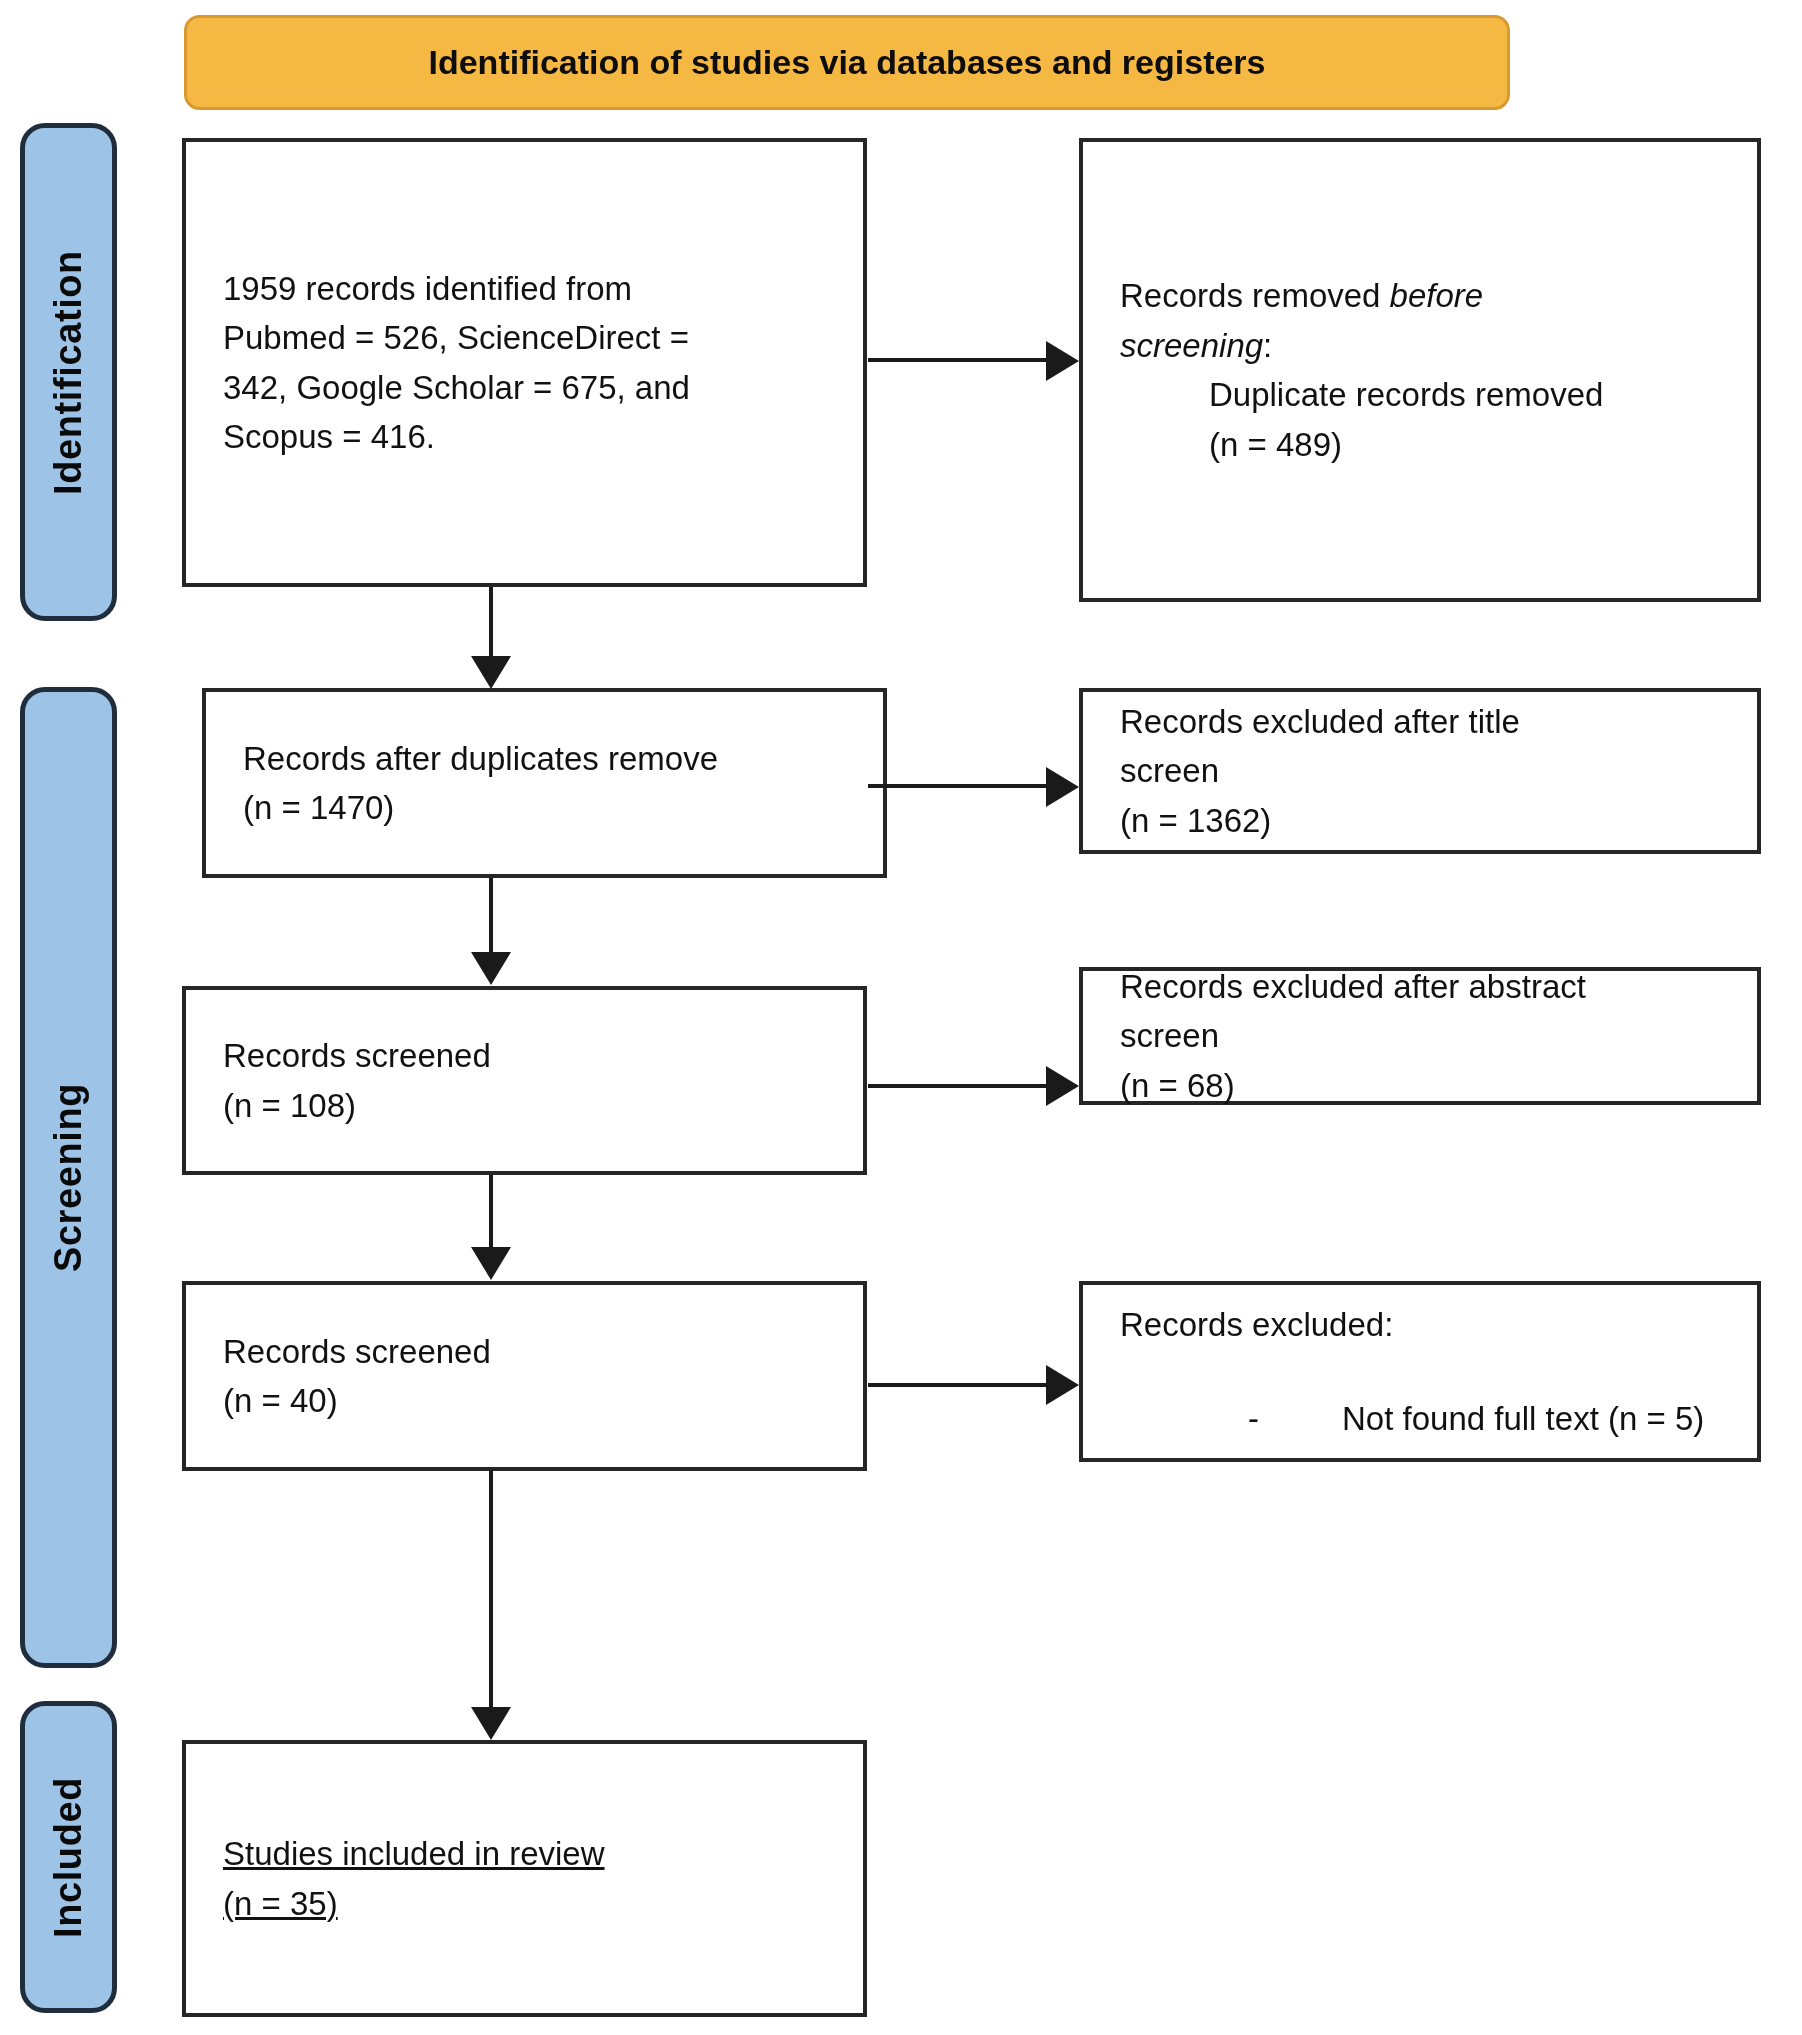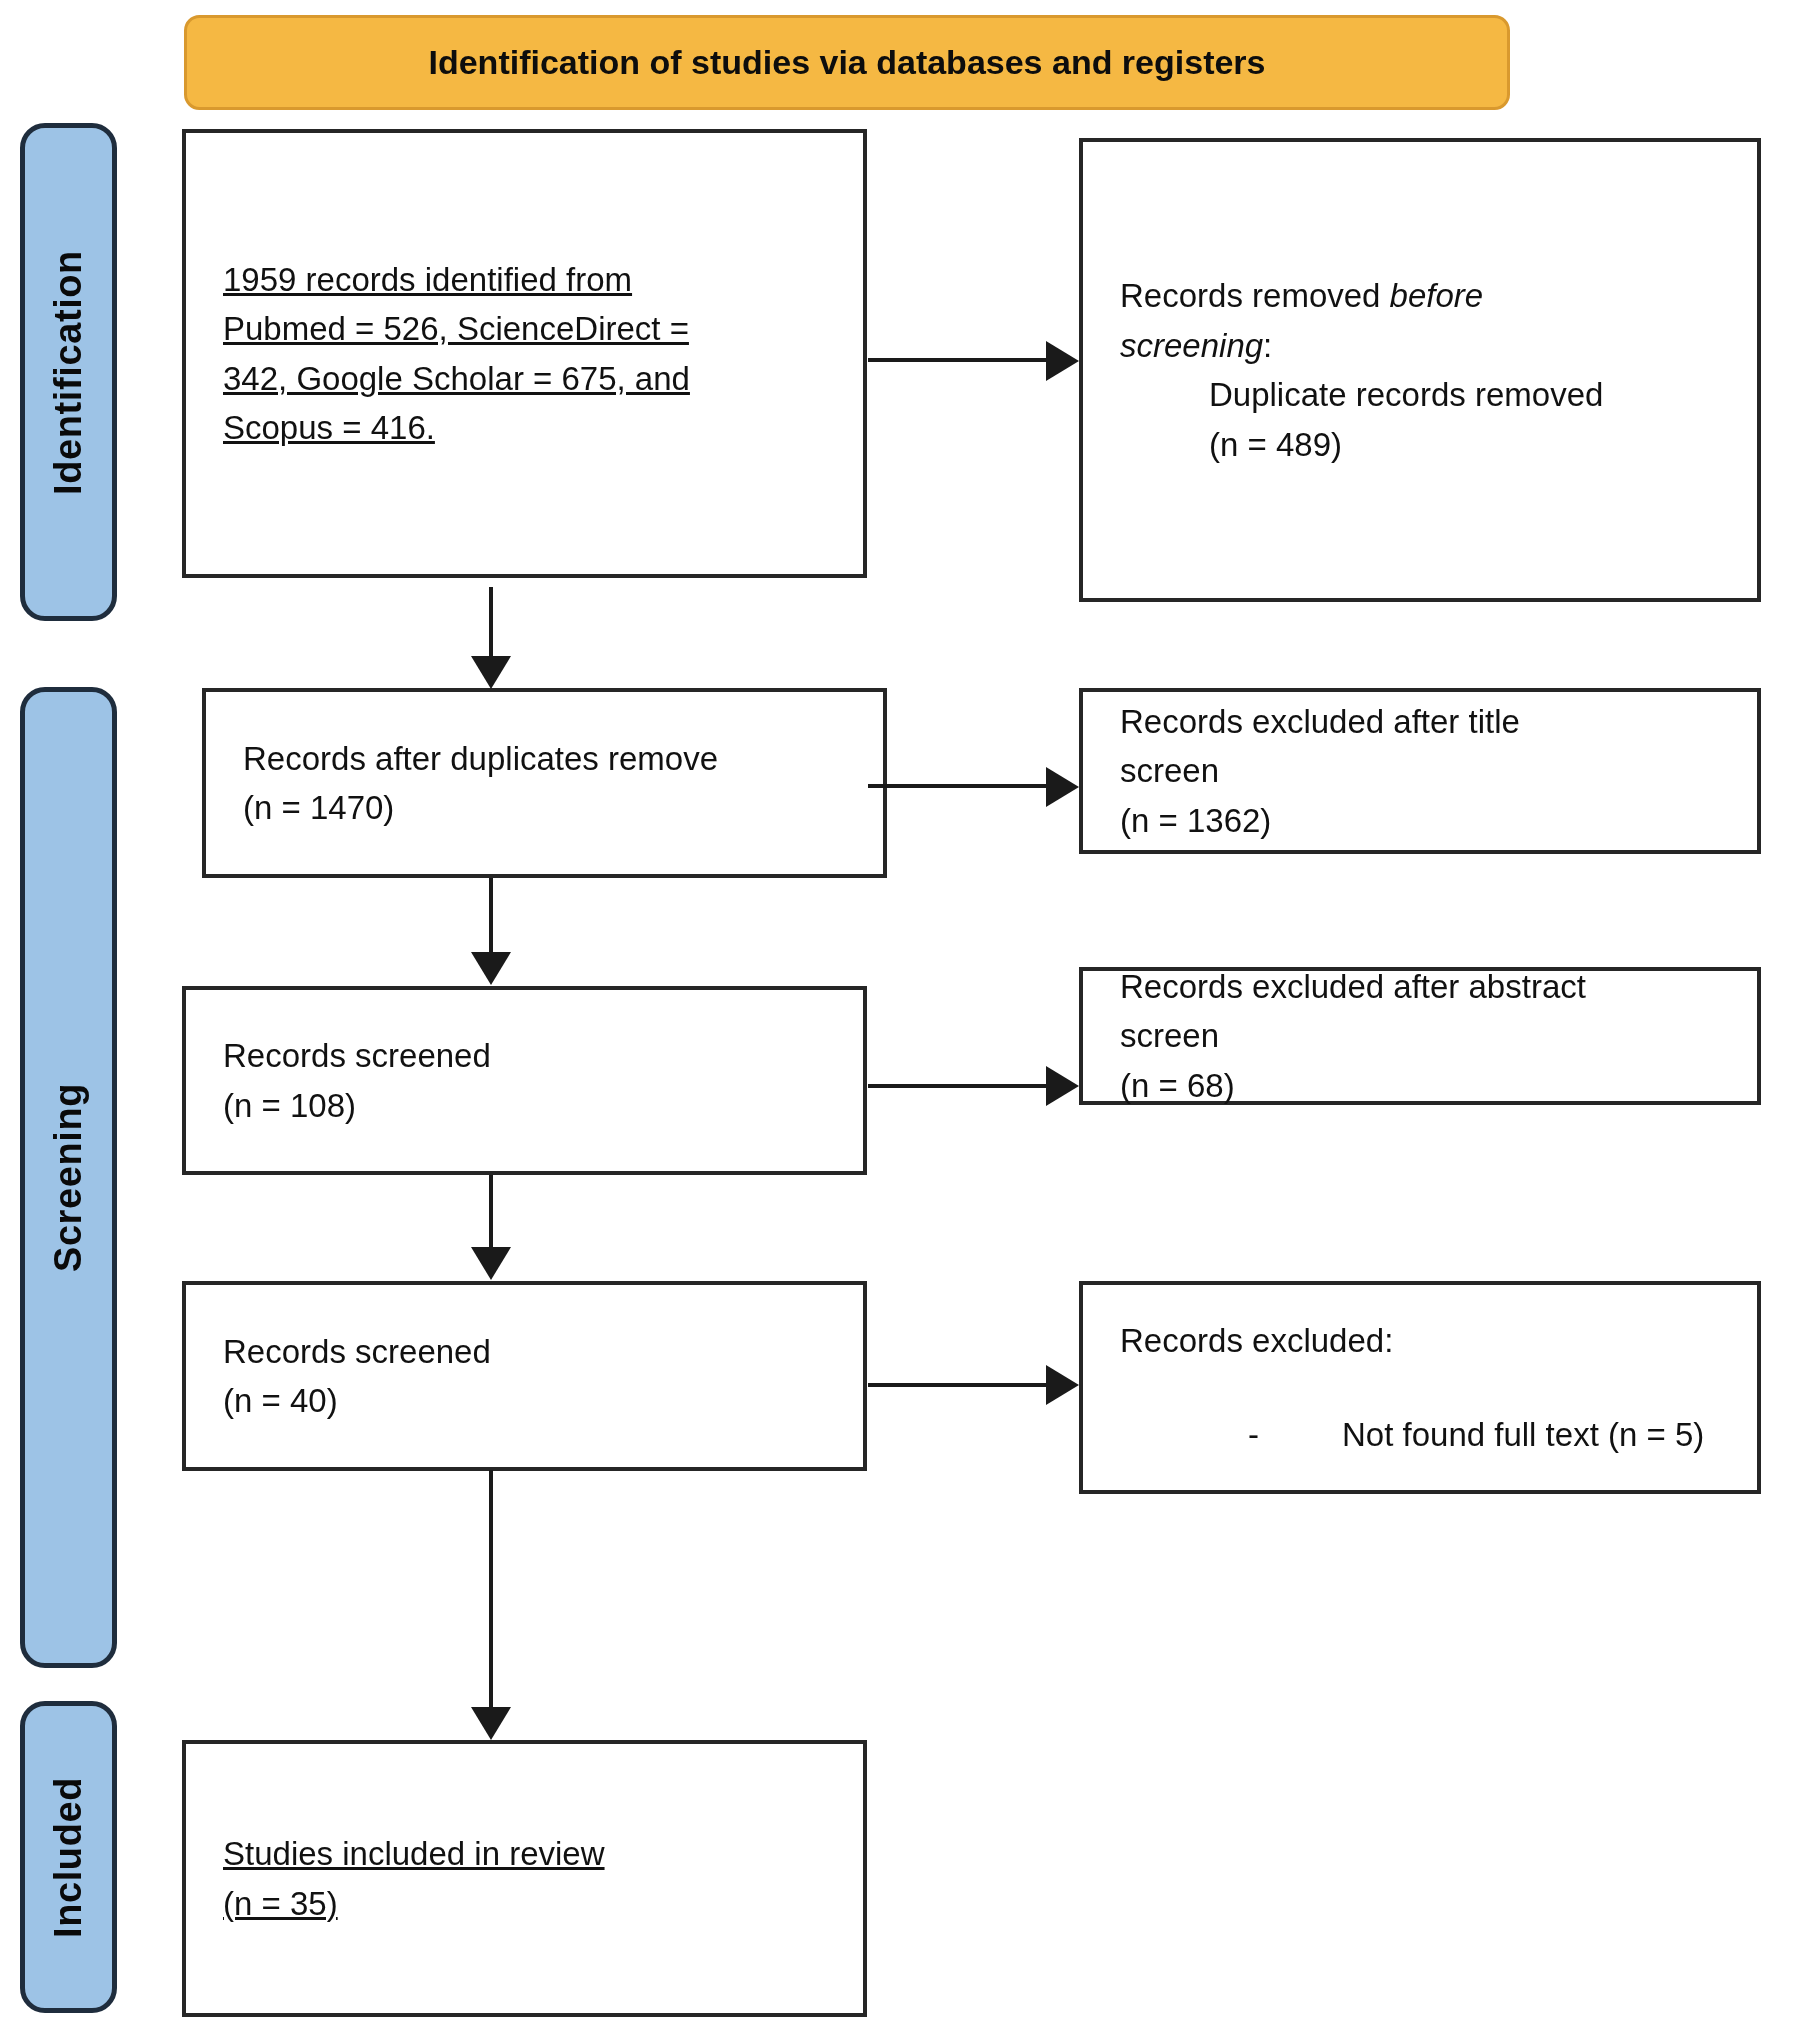--- a/index.html
+++ b/index.html
@@ -52,29 +52,29 @@
     position:absolute;
     background:#ffffff;
     border:4.2px solid var(--box-border);
     display:flex;flex-direction:column;justify-content:center;
     padding:12px 27px 12px 37px;
     font-size:33px;line-height:1.5;color:var(--text);
   }
   .pre{white-space:pre-line;}
   .col-left{left:182px;width:685px;}
   .col-right{left:1079px;width:682px;}
-  .b1{top:129px;height:449px;text-decoration:underline;}
+  .b1{top:138px;height:449px;}
   .b2{top:688px;height:190px;margin-left:20px;}
   .b3{top:986px;height:189px;}
   .b4{top:1281px;height:190px;}
   .b5{top:1740px;height:277px;text-decoration:underline;}
   .r1{top:138px;height:464px;}
   .r2{top:688px;height:166px;}
   .r3{top:967px;height:138px;}
-  .r4{top:1281px;height:213px;gap:44px;}
+  .r4{top:1281px;height:181px;gap:44px;}
 
   .wrap-narrow{max-width:546px;}
   .wrap-780{max-width:463px;}
   .indent{margin-left:89px;max-width:534px;}
   .bullet-row{display:flex;align-items:flex-start;padding-left:128px;}
   .bullet-dash{margin-right:83px;}
 
   .vline{position:absolute;left:489px;width:4.2px;background:var(--arrow);}
   .v1{top:587px;height:71px;}
   .v2{top:878px;height:76px;}

